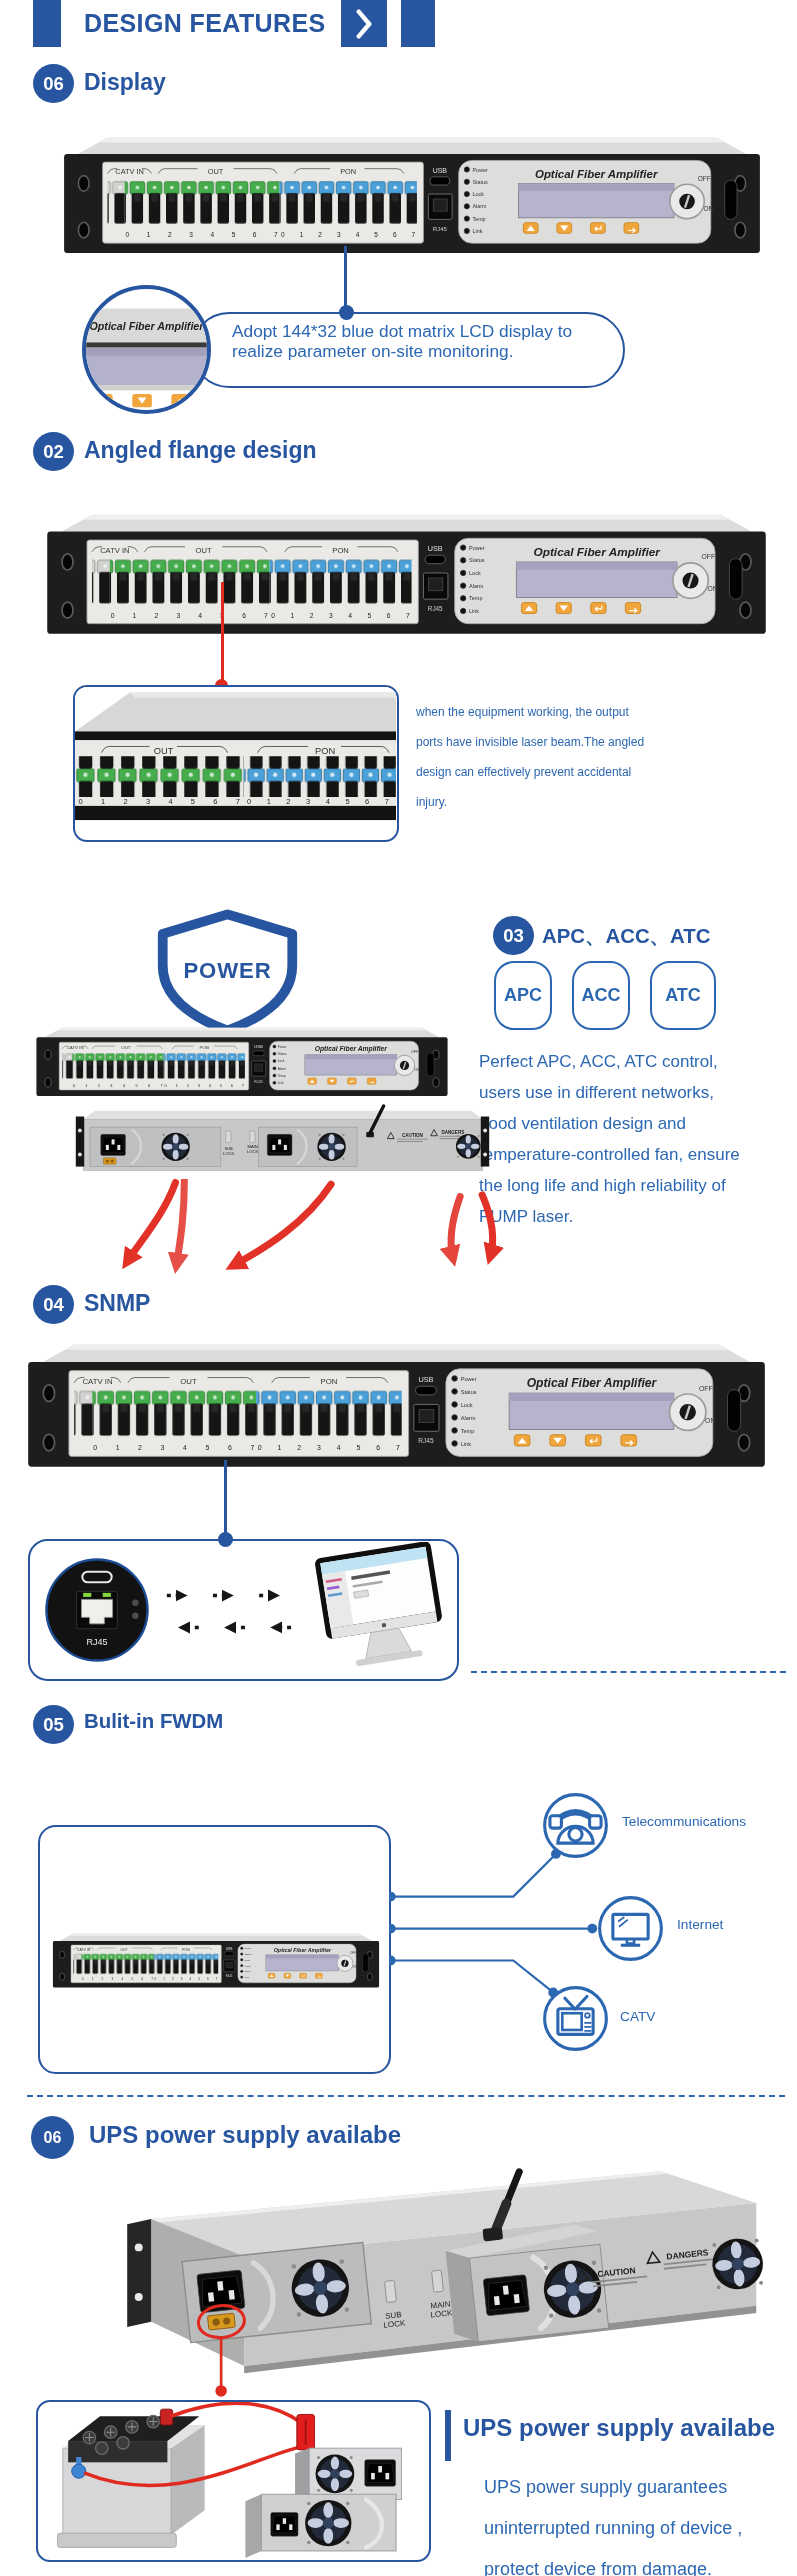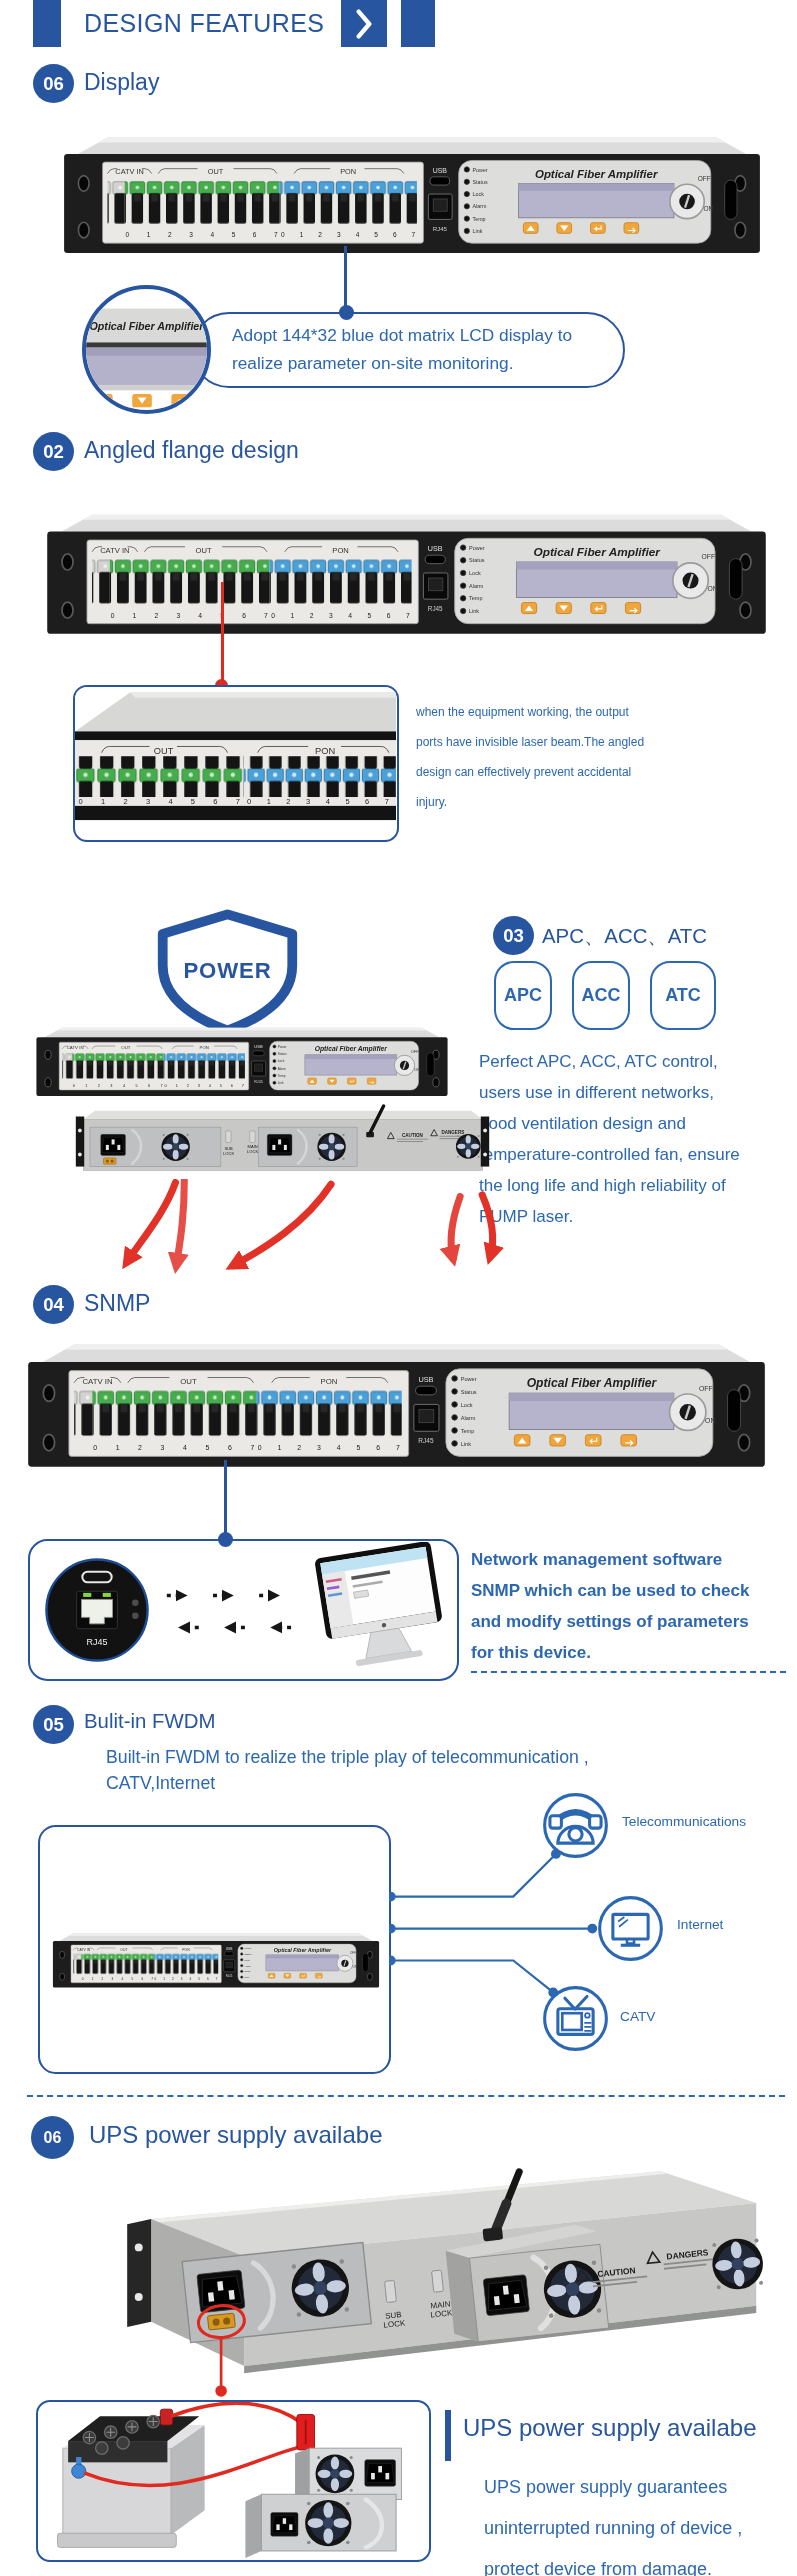--- a/index.html
+++ b/index.html
@@ -2,21 +2,21 @@
 <html style="--blue: #27559f; --tblue: #2c67b2; --red: #e02a1f; --orange: #f0a63c; --port-green: #45ad4c; --port-blue: #4aa0d8;font-size:14px"><head>
 <meta charset="utf-8">
 <style>
   :root{--blue:#27559f;--tblue:#2c67b2;--red:#e02a1f;--orange:#f0a63c}
   *{margin:0;padding:0;box-sizing:border-box}
   body{background:#fff}
   .page{position:relative;width:798px;height:2576px;background:#fff;font-family:"Liberation Sans",sans-serif;overflow:hidden}
   .abs{position:absolute}
   .hdr-sq{background:var(--blue)}
   .num{background:var(--blue);color:#fff;border-radius:50%;display:flex;align-items:center;justify-content:center;font-weight:bold;font-size:18.6px}
-  .sec-title{color:var(--blue);font-weight:normal;white-space:nowrap}
+  .sec-title{color:var(--blue);font-weight:bold;white-space:nowrap}
   .para{color:var(--tblue);white-space:pre-line}
   .dot{background:var(--blue);border-radius:50%}
   .mode-box{border:2.2px solid var(--tblue);border-radius:20px;color:var(--tblue);font-weight:bold;font-size:18px;display:flex;align-items:center;justify-content:center}
   svg text{font-family:"Liberation Sans",sans-serif}
 </style>
 </head>
 <body>
 
 <div class="page">
 
@@ -209,21 +209,21 @@
 <div class="abs hdr-sq" style="left:401px;top:0;width:34px;height:47px"></div>
 
 <div class="abs num" style="left:33px;top:64px;width:41px;height:39px">06</div>
 <div class="abs sec-title" style="left:84px;top:69px;font-size:23px">Display</div>
 <svg class="abs" style="left:60px;top:135px" width="704" height="123" viewBox="0 0 860 150">
       <use href="#sym-front"></use>
     </svg>
 <div class="abs" style="left:344px;top:246px;width:2.7px;height:67px;background:var(--blue)"></div>
 <div class="abs" style="left:191px;top:312px;width:434px;height:76px;border:2.7px solid var(--blue);border-radius:39px;background:#fff"></div>
 <div class="abs dot" style="left:339px;top:305px;width:15px;height:15px"></div>
-<div class="abs para" style="left:232px;top:321px;width:390px;font-size:17.3px;line-height:28px">Adopt 144*32 blue dot matrix LCD display to
+<div class="abs para" style="left:232px;top:321px;width:390px;font-size:17.3px;line-height:20px">Adopt 144*32 blue dot matrix LCD display to
 realize parameter on-site monitoring.</div>
 <div class="abs" style="left:82px;top:285px;width:129px;height:129px;border:4.4px solid var(--blue);border-radius:50%;background:#fff;overflow:hidden">
   <svg width="121" height="121" viewBox="0 0 136 136">
     <rect x="-10" y="22" width="170" height="38" fill="#d9d9d7"></rect>
     <text x="68" y="46" font-size="12" font-style="italic" font-weight="bold" fill="#222" text-anchor="middle">Optical Fiber Amplifier</text>
     <rect x="-10" y="60" width="170" height="6" fill="#3a3a3a"></rect>
     <rect x="-10" y="66" width="170" height="42" fill="#b4b2ca"></rect>
     <rect x="-10" y="66" width="170" height="9" fill="#a19fba"></rect>
     <rect x="-10" y="108" width="170" height="6" fill="#cfcfcd"></rect>
     <rect x="8" y="118" width="22" height="15" rx="3" fill="var(--orange)"></rect>
@@ -339,30 +339,24 @@
         <rect x="29" y="50" width="16" height="3" fill="#5a9ad0"></rect>
     <rect x="58" y="34" width="44" height="4" fill="#555"></rect>
         <rect x="58" y="44" width="34" height="3" fill="#aaa"></rect>
     <rect x="58" y="52" width="16" height="7" fill="#ddd" stroke="#bbb"></rect>
     <rect x="26" y="88" width="120" height="12" fill="#e3e3e3"></rect>
     <circle cx="86" cy="94" r="2.5" fill="#555"></circle>
     <polygon points="70,100 102,100 112,128 60,128" fill="#d9dadc" stroke="#b5b5b5"></polygon>
     <rect x="48" y="128" width="76" height="7" rx="3.5" fill="#cfd0d2"></rect>
   </g>
 </svg>
-<div class="abs para" style="left:471px;top:1544px;width:317px;font-size:17px;line-height:31px;font-weight:bold">Network management software
-SNMP which can be used to check
-and modify settings of parameters
-for this device.</div>
 <div class="abs" style="left:471px;top:1671px;width:315px;border-top:2.7px dashed var(--tblue)"></div>
 
 <div class="abs num" style="left:33px;top:1705px;width:41px;height:39px">05</div>
 <div class="abs sec-title" style="left:84px;top:1710px;font-size:20.4px">Bulit-in FWDM</div>
-<div class="abs para" style="left:106px;top:1744px;width:673px;font-size:17.7px;line-height:26px">Built-in FWDM to realize the triple play of telecommunication ,
-CATV,Internet</div>
 <div class="abs" style="left:38px;top:1825px;width:353px;height:249px;border:2.2px solid var(--blue);border-radius:17.7px;background:#fff"></div>
 <svg class="abs" style="left:51px;top:1932px" width="330" height="58" viewBox="0 0 860 150">
       <use href="#sym-front"></use>
     </svg>
 <svg class="abs" style="left:389px;top:1822px" width="253" height="182" viewBox="0 0 285 205">
   <g stroke="var(--tblue)" stroke-width="2.5" fill="none">
     <path d="M2,84 H140 L188,36"></path>
     <path d="M2,120 H229"></path>
     <path d="M2,156 H140 L185,192"></path>
   </g>

